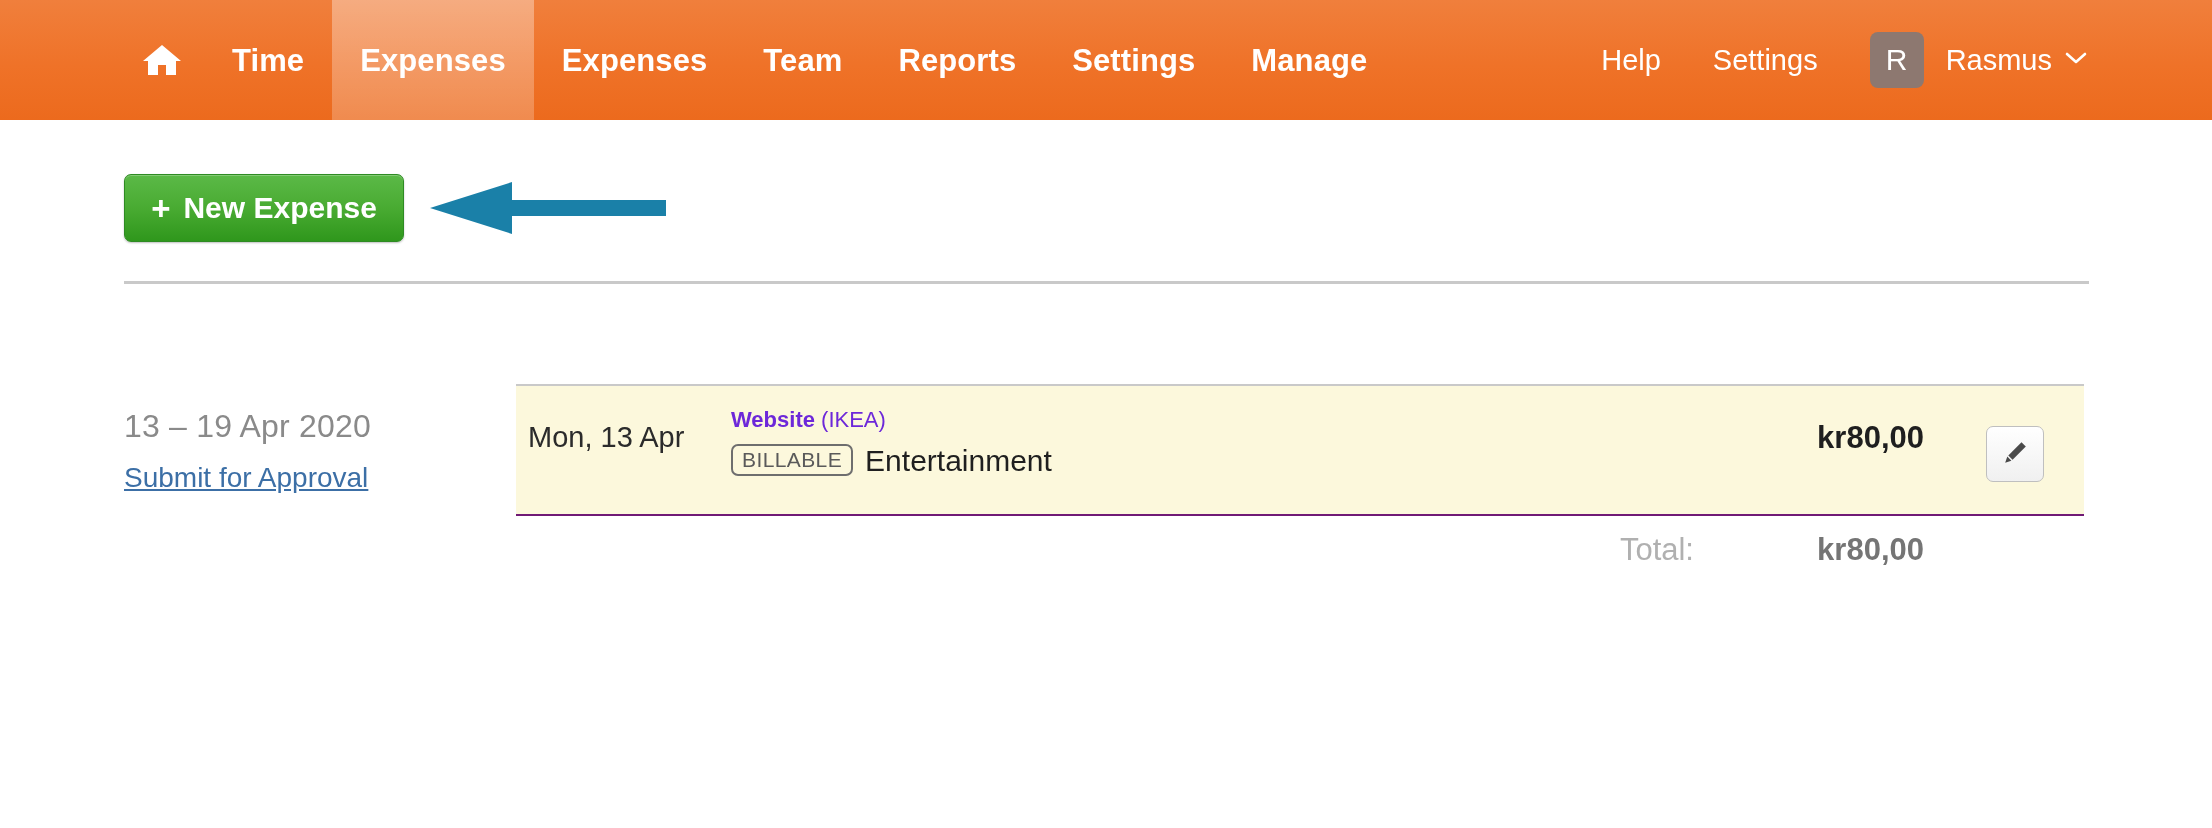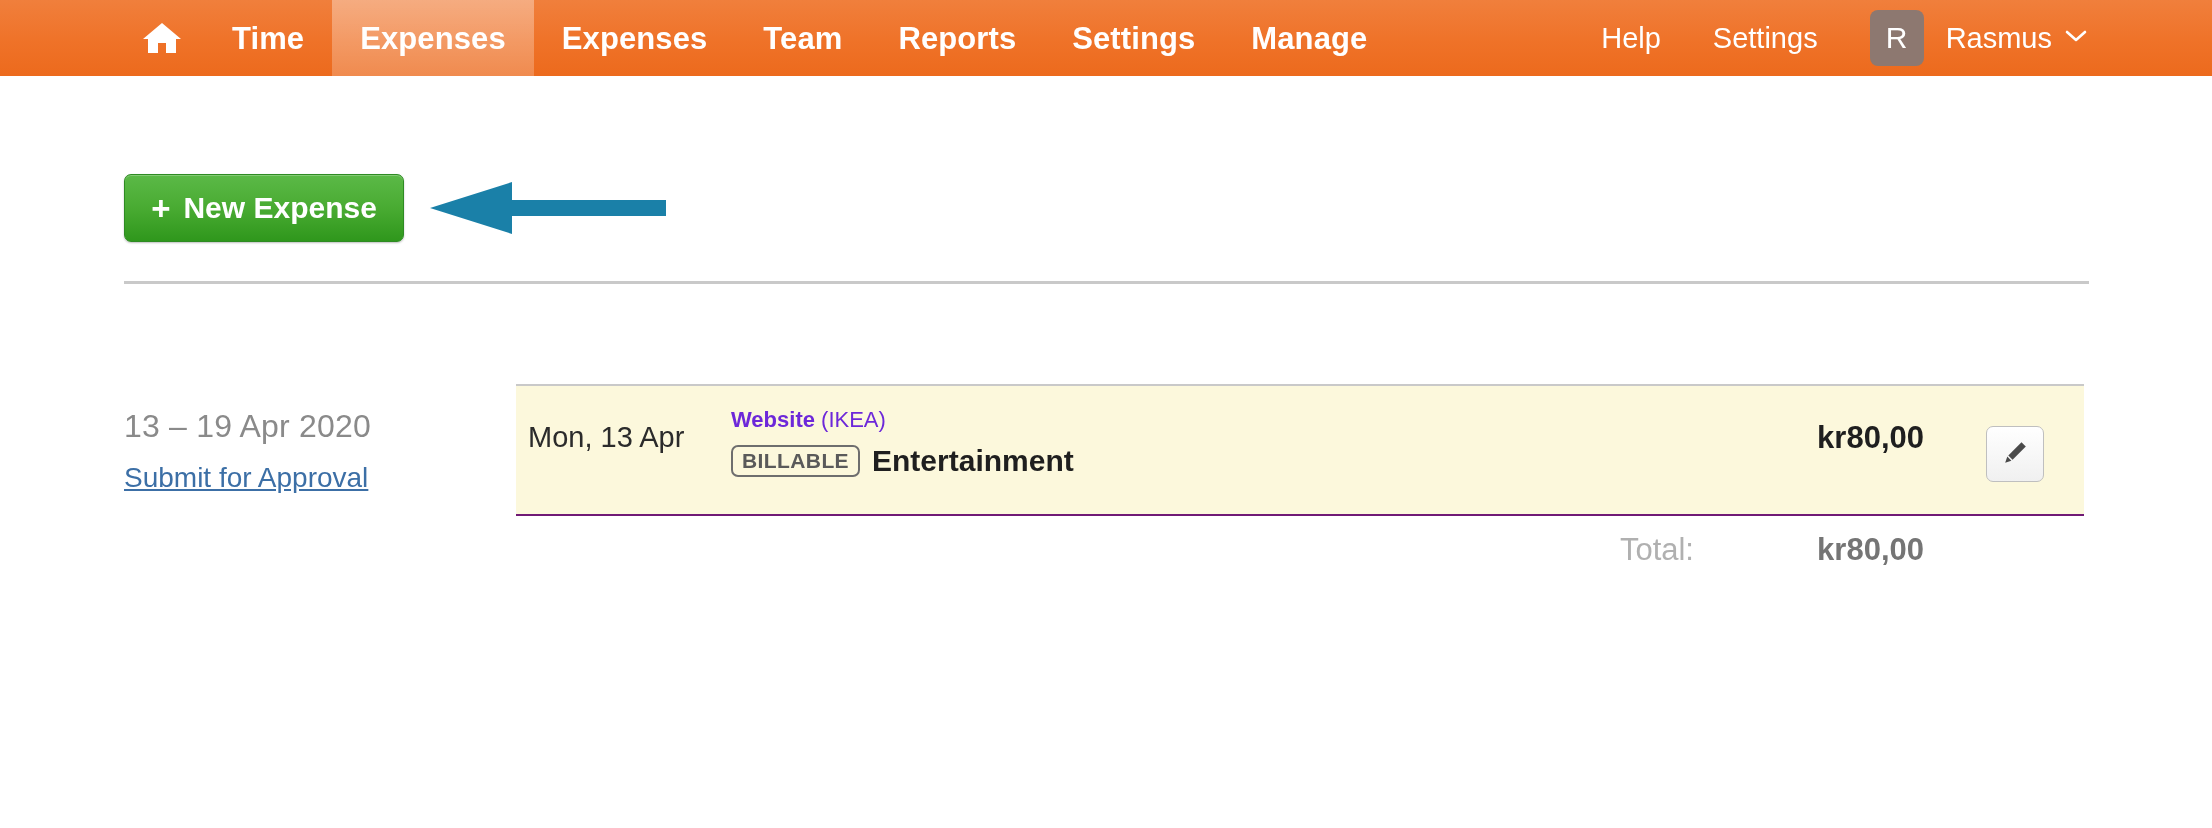--- a/index.html
+++ b/index.html
@@ -13,21 +13,21 @@
     font-family: "Liberation Sans", sans-serif;
     overflow: hidden;
     position: relative;
   }
 
   
   .navbar {
     position: absolute;
     top: 0; left: 0;
     width: 2212px;
-    height: 76px;
+    height: 120px;
     background: linear-gradient(to bottom, #f07f3c 0%, #ef7228 55%, #ec6a1d 100%);
     display: flex;
     align-items: stretch;
   }
   .nav-left {
     display: flex;
     align-items: stretch;
     padding-left: 120px;
   }
   .nav-right {
@@ -215,23 +215,22 @@
   }
   .row-project-name {
     font-weight: 700;
   }
   .row-client {
     font-weight: 400;
   }
   .row-category-line {
     margin-top: 10px;
     display: flex;
-    align-items: center;
-    white-space: nowrap;
-    font-weight: bold;
+    align-items: flex-start;
+    white-space: nowrap;
   }
   .billable-badge {
     display: inline-flex;
     align-items: center;
     justify-content: center;
     border: 2px solid #6e6e6e;
     border-radius: 7px;
     padding: 3px 9px 4px;
     font-size: 21px;
     color: #5a5a5a;

